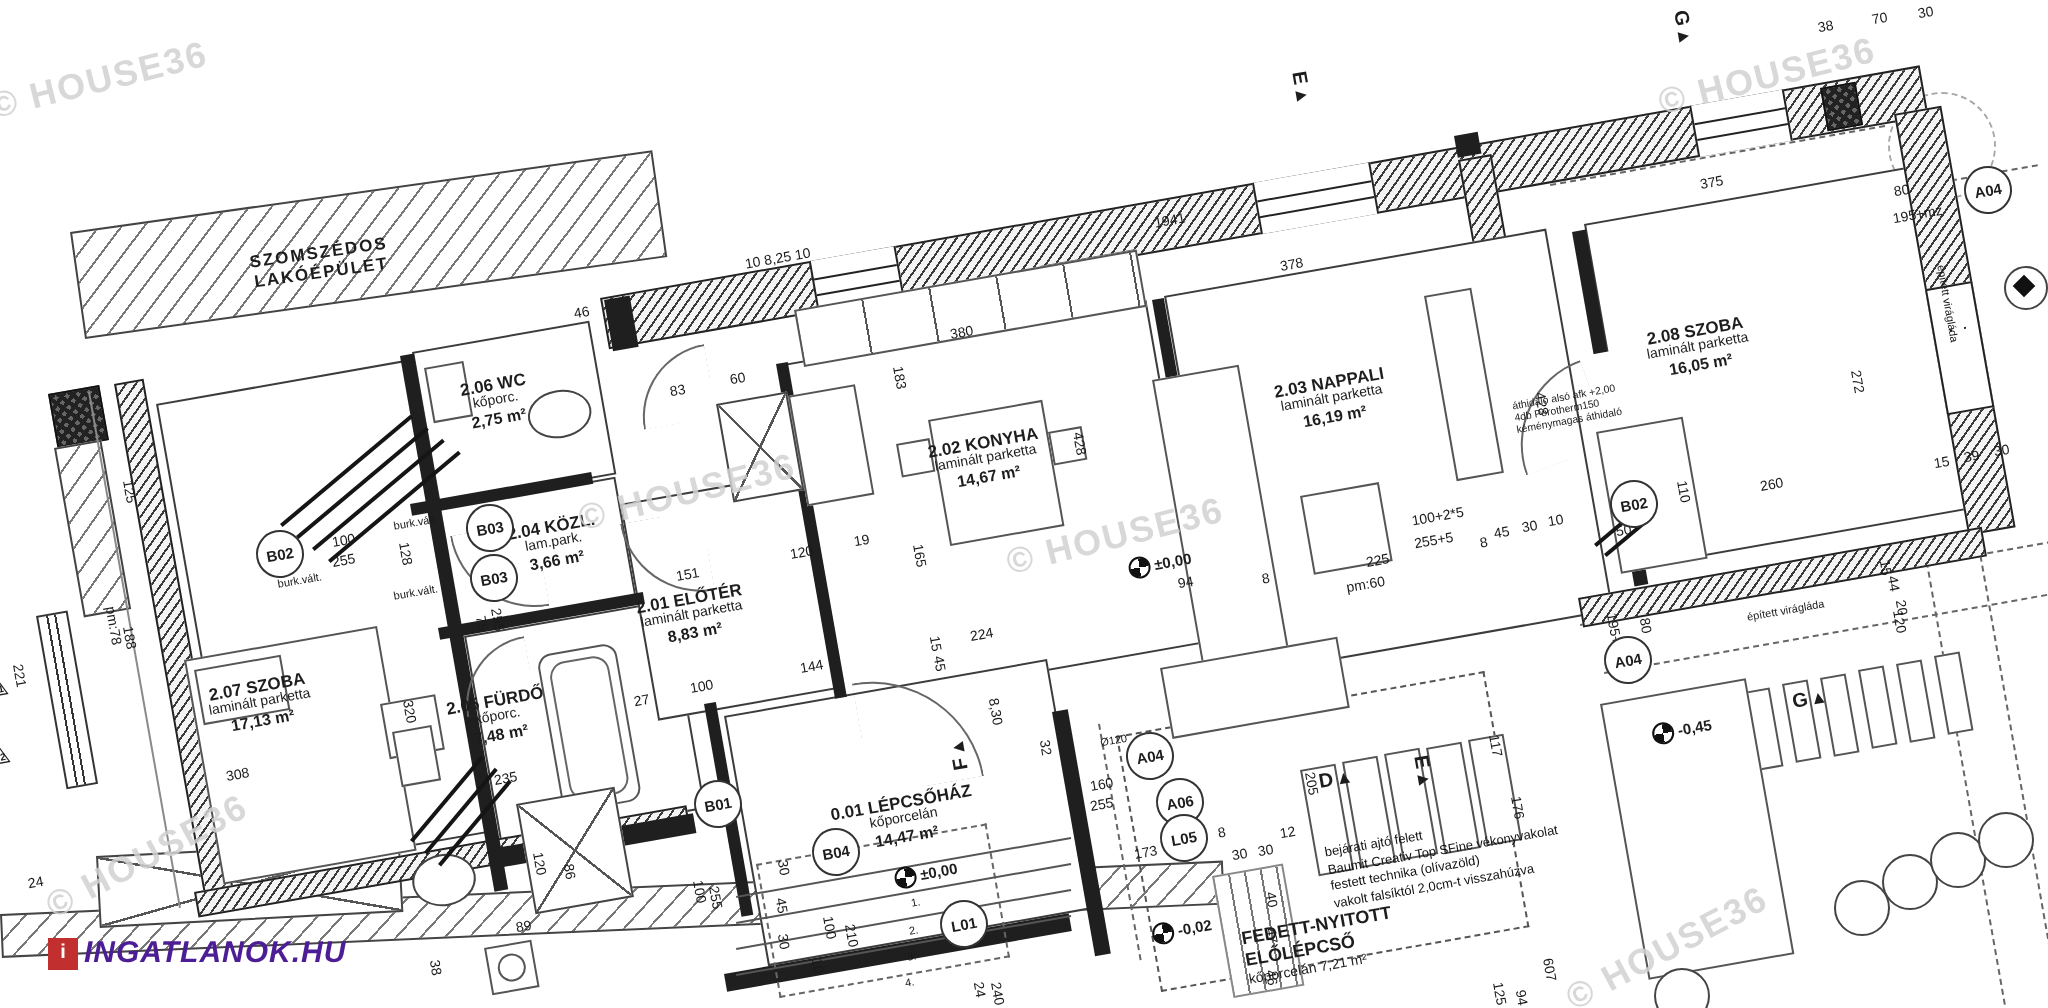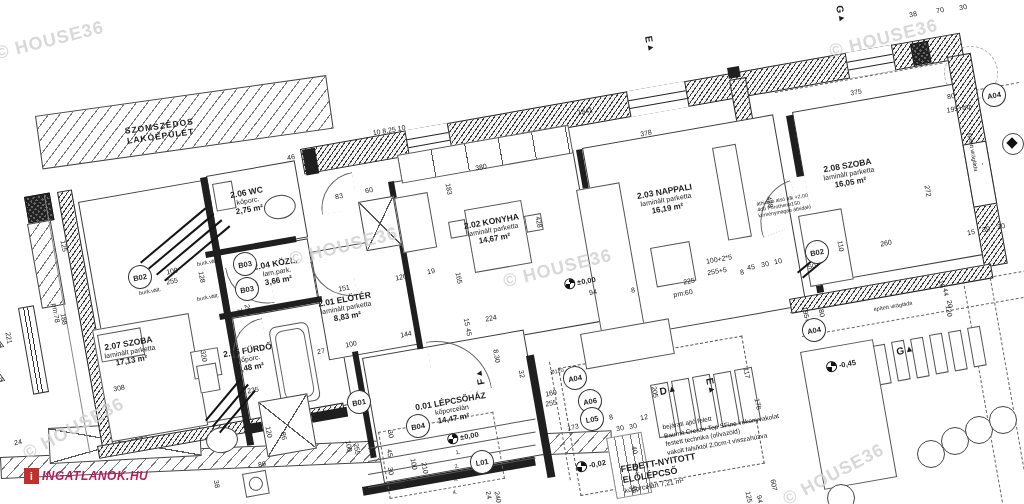--- a/index.html
+++ b/index.html
@@ -43,21 +43,21 @@
   .lvlsym{width:9px;height:9px;border:1px solid #111;border-radius:50%;
     background:conic-gradient(#111 0 90deg,#fff 90deg 180deg,#111 180deg 270deg,#fff 270deg 360deg);}
   .wm{font-size:18px;font-weight:bold;letter-spacing:1px;color:#d2d2d2;opacity:.85;white-space:nowrap;}
   .note{font-size:6.5px;line-height:8.5px;white-space:nowrap;color:#111;}
   .notesm{font-size:5.2px;line-height:6px;white-space:nowrap;color:#222;}
   .terr .t1{font-size:9px;font-weight:bold;line-height:11px;}
   .terr .t2{font-size:7px;line-height:9px;}
   #logo{display:flex;align-items:center;gap:3px;}
   #logo .box{width:15px;height:16px;background:#c22f2f;color:#fff;font-size:10px;font-weight:bold;
     display:flex;align-items:center;justify-content:center;}
-  #logo .txt{font-size:12px;font-weight:bold;font-style:italic;color:#be185d;letter-spacing:.5px;white-space:nowrap;}
+  #logo .txt{font-size:15px;font-weight:bold;font-style:italic;color:#4c1d95;letter-spacing:.5px;white-space:nowrap;}
   .trimark{position:relative;width:13px;height:12px;}
   .trimark .g{position:absolute;left:0;top:-2px;font-size:12px;line-height:12px;}
   .trimark .n{position:absolute;left:4.5px;top:4px;font-size:5px;font-weight:bold;}
   .counter{background-image:repeating-linear-gradient(90deg,transparent 0 33px,#555 33px 34px);}
   .steplines{background-image:repeating-linear-gradient(90deg,transparent 0 7px,#777 7px 8px);}
 </style>
 </head>
 <body>
 
 <div id="plan">

